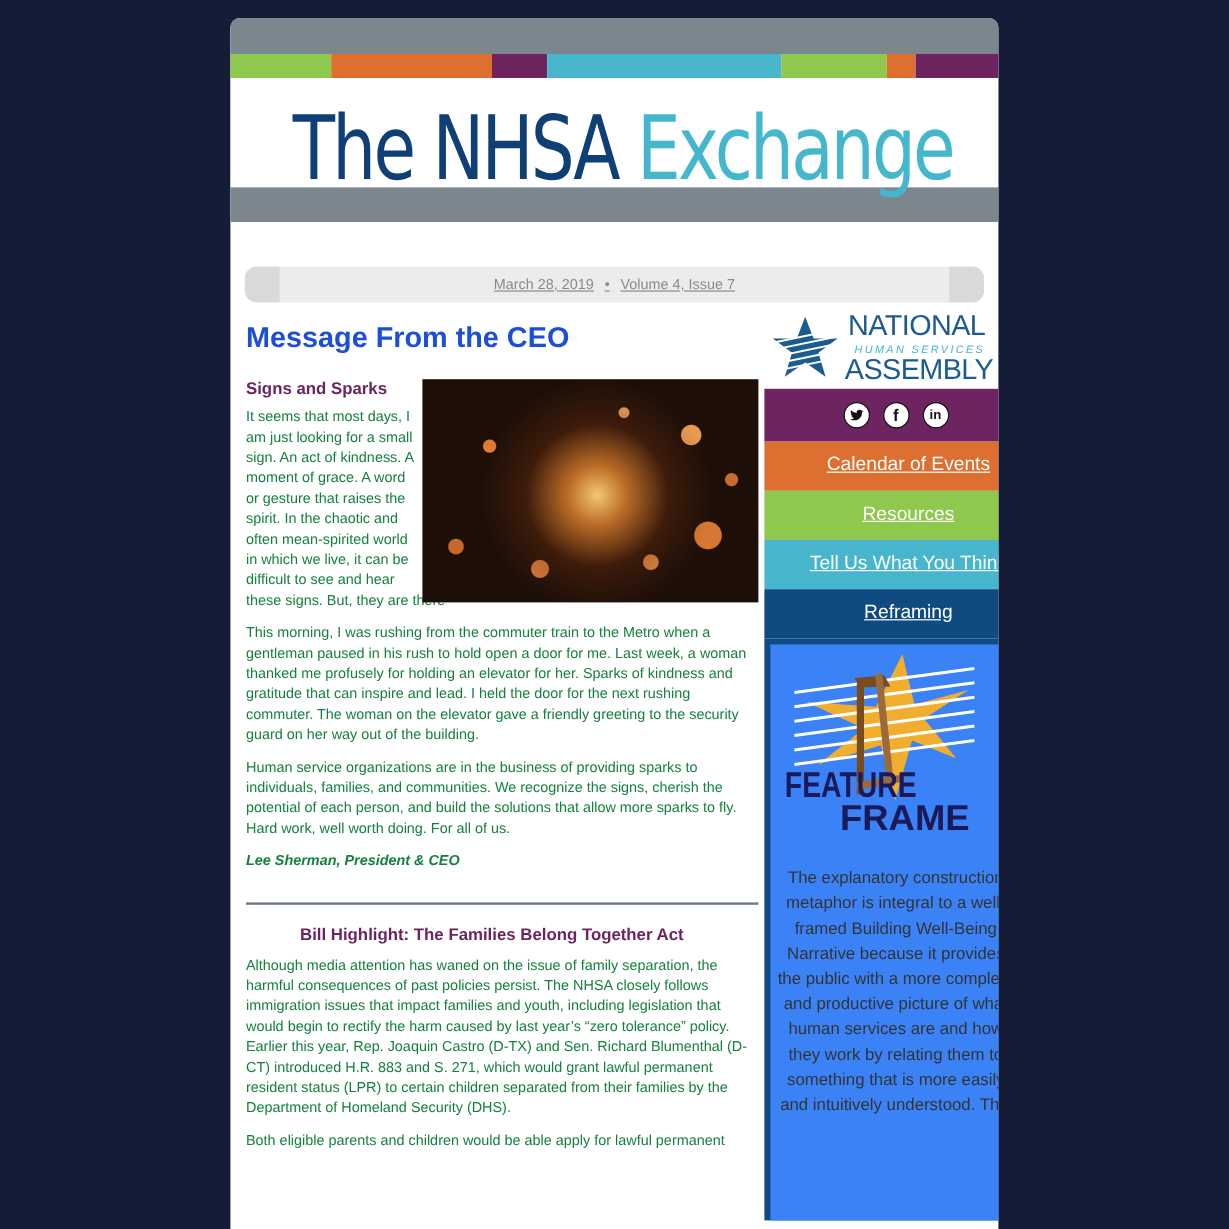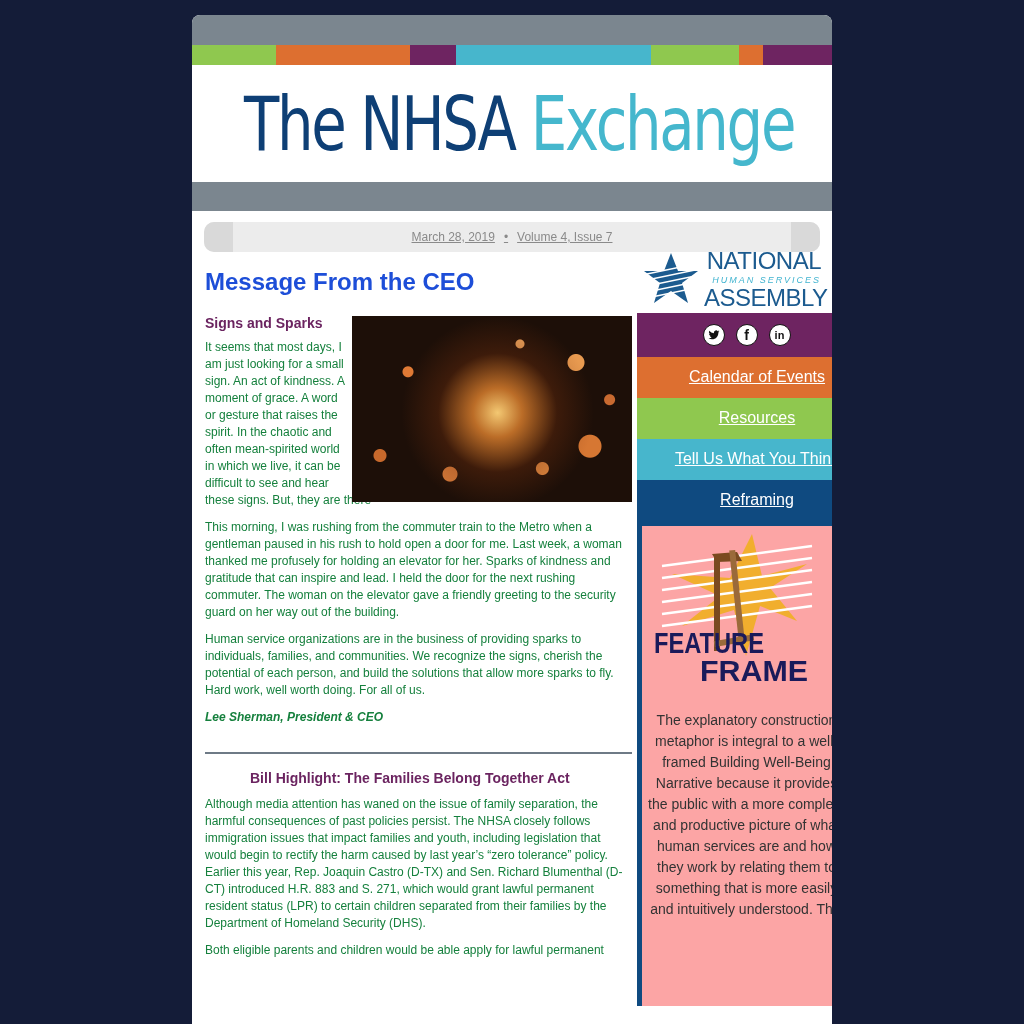--- a/index.html
+++ b/index.html
@@ -8,21 +8,21 @@
     background:#141c38;
     font-family:"Liberation Sans", sans-serif;
   }
   .wrap {
     position:absolute; left:192px; top:15px; width:640px; height:1020px;
     background:#ffffff; border-radius:8px 8px 0 0; overflow:hidden;
   }
   .hdr-top { height:30px; background:#7b868f; }
   .stripes { height:20px; display:flex; }
   .stripes span { display:block; height:100%; }
-  .masthead { height:117px; background:#fff; position:relative;padding-left:32px; }
+  .masthead { height:91px; background:#fff; position:relative;padding-left:32px; }
   .mast-title {
     position:absolute; left:52px; top:14px; font-size:74px; line-height:90px;
     font-family:"DejaVu Sans", sans-serif; letter-spacing:-3px; transform:scaleX(0.78); transform-origin:left center;
     white-space:nowrap; font-weight:normal;
   }
   .mast-title .t1 { color:#0e3f75; }
   .mast-title .t2 { color:#45b7cd; }
   .hdr-bot { height:29px; background:#7b868f; }
 
   .datebar {
@@ -50,21 +50,21 @@
       radial-gradient(circle at 85% 70%, #d67733 0 11px, transparent 12px),
       radial-gradient(circle at 10% 75%, #c8692c 0 6px, transparent 7px),
       radial-gradient(circle at 68% 82%, #e08a42 0 6px, transparent 7px),
       radial-gradient(circle at 35% 85%, #d47a3a 0 7px, transparent 8px),
       radial-gradient(circle at 60% 15%, #f0a860 0 4px, transparent 5px),
       radial-gradient(circle at 92% 45%, #c96a30 0 5px, transparent 6px),
       #1d0f08;
   }
   .divider { height:2px; background:#6e7a86; margin:0; }
 
-  .side { position:absolute; left:445px; top:232px; width:219px; }
+  .side { position:absolute; left:445px; top:243px; width:219px; }
   .nhsa-logo { height:66px; position:relative; }
   .nhsa-star {
     position:absolute; left:5px; top:4px; width:58px; height:56px;
   }
   .nhsa-text { position:absolute; left:67px; top:0; text-align:right; width:117px; }
   .nhsa-text .l1 { color:#1c5b8f; font-size:24px; line-height:28px; letter-spacing:-0.5px; }
   .nhsa-text .l2 { color:#42b4d0; font-size:9px; font-style:italic; letter-spacing:2px; line-height:10px; }
   .nhsa-text .l3 { color:#1c5b8f; font-size:24px; line-height:26px; letter-spacing:-0.5px; }
   .social { height:44px; background:#6e2461; display:flex; justify-content:center; align-items:center; gap:11px; }
   .social .ic {
@@ -72,21 +72,21 @@
     display:flex; align-items:center; justify-content:center; color:#111; font-size:12px; font-weight:bold;
     border:1.5px solid #111; box-sizing:border-box;
   }
   .navbtn {
     display:block; height:41px; line-height:40px; text-align:center;
     color:#fff; text-decoration:underline; font-size:16px;padding-left:21px;
   }
   .feature-box {
     background:#0f4a80; padding:5px 5px 0 5px; height:480px;
   }
-  .feature-inner { background:#fca5a5; height:100%; }
+  .feature-inner { background:#3b82f6; height:100%; }
   .feature-logo { height:180px; position:relative; }
   .feature-text {
     color:#333; font-size:14px; line-height:21px; text-align:center; padding:4px 6px 0 6px;
   }
 </style>
 </head>
 <body>
 
 <div class="wrap">
   <div class="hdr-top"></div>

